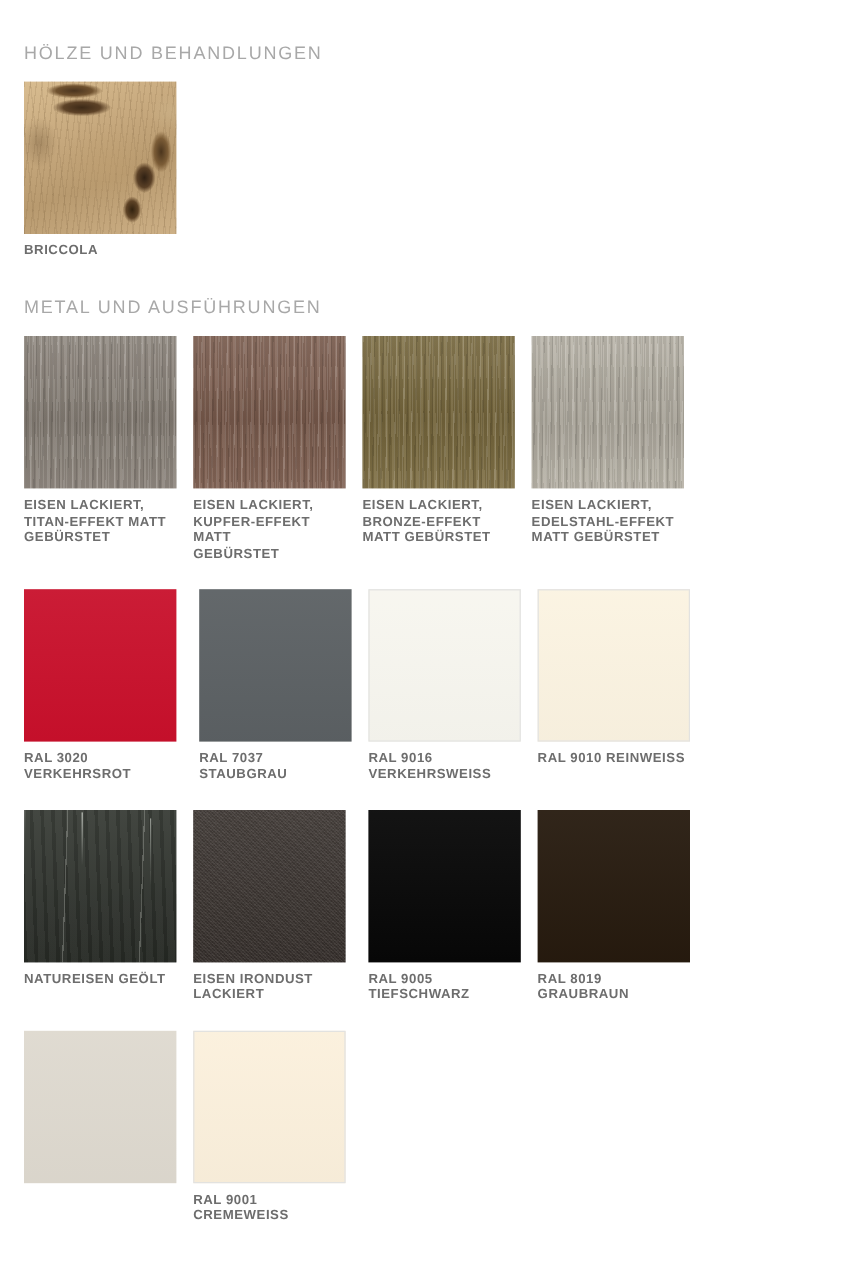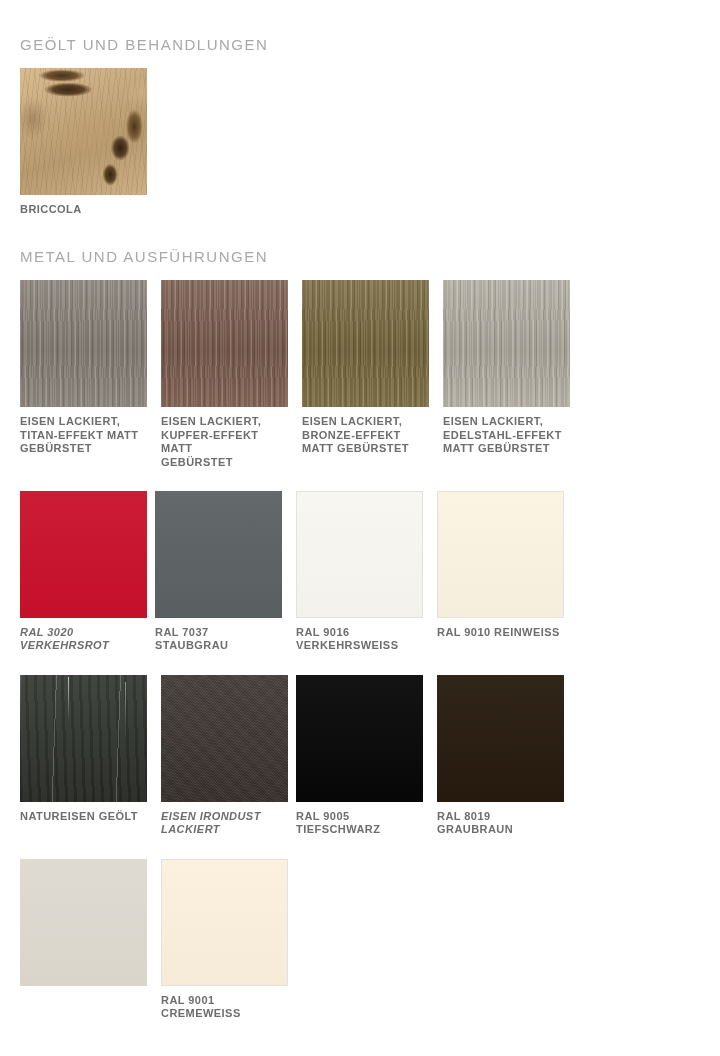--- a/index.html
+++ b/index.html
@@ -48,21 +48,21 @@
     display: flex;
     flex-wrap: wrap;
     gap: 0;
     margin-top: 14px;
   }
   .cell {
     width: 130px;
     margin-right: 11px;
     margin-bottom: 0;
   }
-  .cell:nth-child(5n) { margin-right: 5px; font-style: italic; }
+  .cell:nth-child(5n) { margin-right: 16px; }
 
   .swatch {
     width: 127px;
     height: 127px;
     position: relative;
     overflow: hidden;
     background-color: #ccc;
   }
   .swatch.bordered {
     border: 1px solid #e2e2e0;
@@ -173,21 +173,21 @@
     background-image: linear-gradient(180deg, rgba(255,255,255,0.05) 0%, rgba(0,0,0,0.02) 100%);
   }
 </style>
 </head>
 <body>
 
 <div class="page">
 
 
   <div class="section section-hoelze">
-    <h2 class="section-title">GEÖLT UND BEHANDLUNGEN</h2>
+    <h2 class="section-title">HÖLZE UND BEHANDLUNGEN</h2>
     <div class="grid grid-wood">
         <div class="cell">
           <div class="swatch wood-swatch"></div>
           <div class="caption">BRICCOLA</div>
         </div>
       </div>
   </div>
 
   <div class="section section-metal">
     <h2 class="section-title">METAL UND AUSFÜHRUNGEN</h2>

